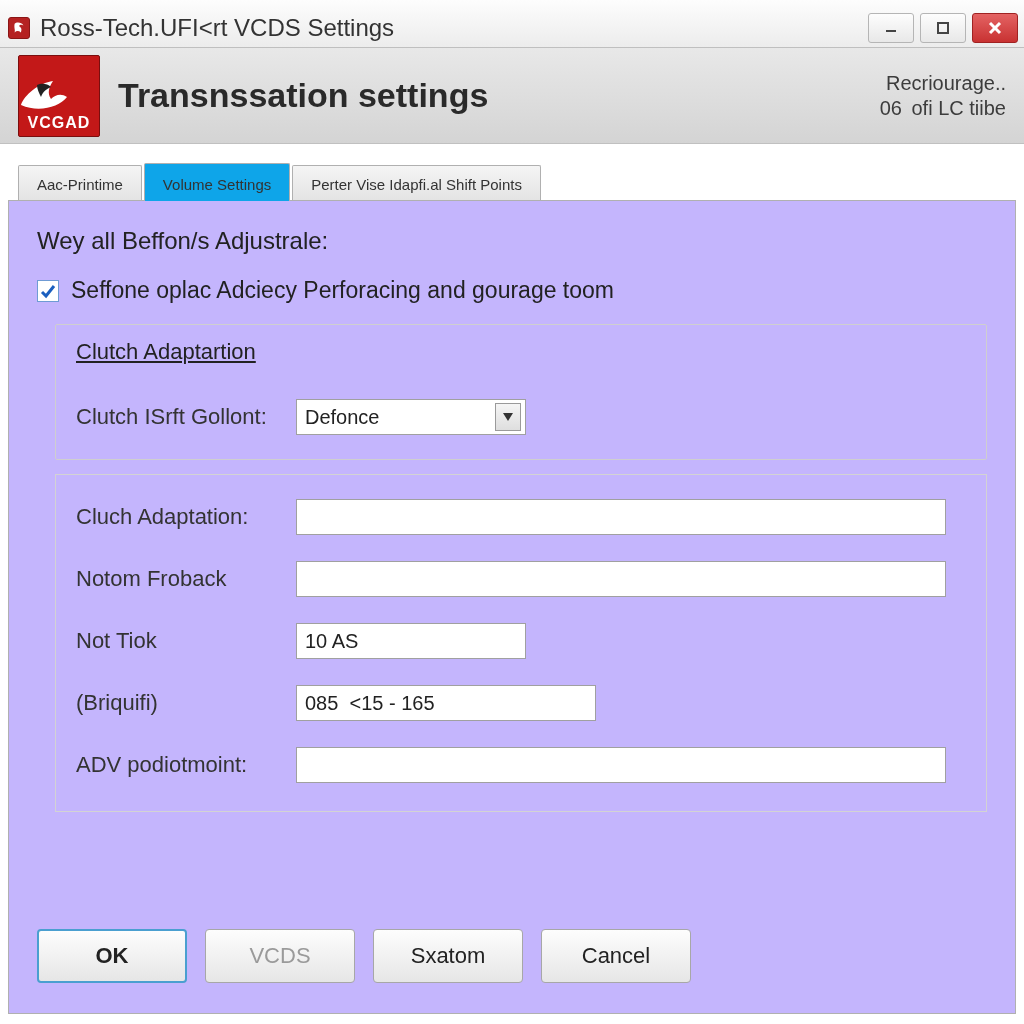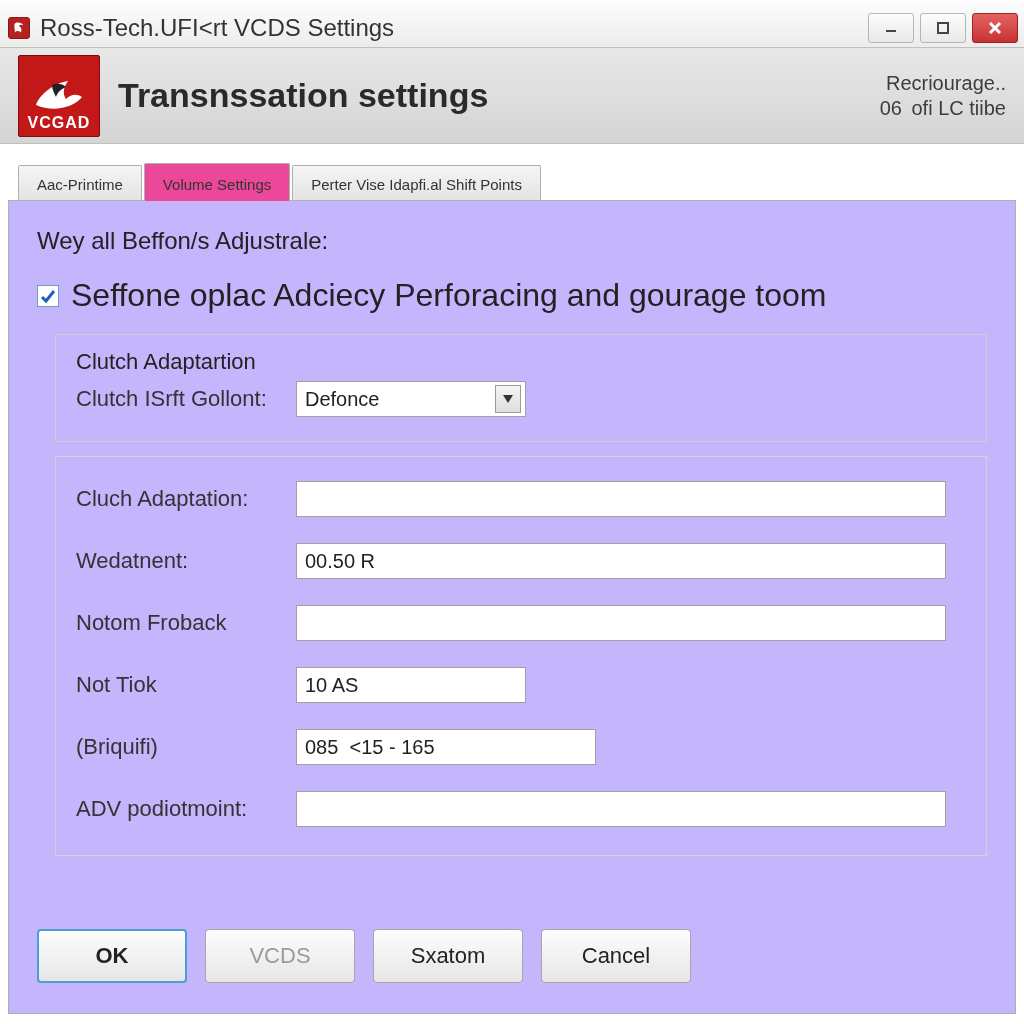--- a/index.html
+++ b/index.html
@@ -59,21 +59,21 @@
     display: flex;
     align-items: center;
     padding: 0 18px;
     gap: 18px;
   }
   .logo {
     width: 82px; height: 82px;
     background: #c31818;
     border: 1px solid #7a0e0e;
     border-radius: 2px;
-    display: flex; flex-direction: column; align-items: center; justify-content: center;
+    display: flex; flex-direction: column; justify-content: center;
     position: relative;
   }
   .logo .swoosh {
     width: 50px; height: 38px;
   }
   .logo .logotxt {
     position: absolute;
     bottom: 4px; left: 0; right: 0;
     text-align: center;
     font-weight: 700;
@@ -116,21 +116,21 @@
     padding: 10px 18px 8px 18px;
     font-size: 15px;
     color: #333;
     border-radius: 2px 2px 0 0;
     margin-right: 2px;
     cursor: pointer;
     position: relative;
     top: 1px;
   }
   .tab.active {
-    background: #ec4899;
+    background: #0ea5e9;
     font-weight: 400;
     z-index: 2;
     padding-top: 12px;
     top: 1px;
   }
 
   .tabpanel {
     border: 1px solid #b0b0b0;
     background: #c4b5fd;
     flex: 1;
@@ -145,39 +145,39 @@
   .tabpanel > .section-heading {
     font-size: 24px;
     color: #222;
     margin: 4px 0 8px 0;
   }
 
   .check-row {
     display: flex;
     align-items: center;
     gap: 12px;
-    font-size: 32px;
+    font-size: 23px;
     margin-bottom: 6px;
   }
   .checkbox {
     width: 22px; height: 22px;
     border: 1px solid #6f9bd4;
     background: #fff;
     display: flex; align-items: center; justify-content: center;
     cursor: pointer;
   }
   .checkbox svg { stroke: #1b5fbf; stroke-width: 3; fill: none; }
 
   .groupbox {
     border: 1px solid #cfcfcf;
     border-radius: 2px;
     padding: 14px 20px 18px 20px;
     margin-left: 18px;
   }
-  .group-title { font-size: 22px; margin-bottom: 0; }
+  .group-title { font-size: 22px; margin-bottom: 28px; text-decoration: underline; }
 
   .form-row {
     display: flex;
     align-items: center;
     min-height: 48px;
     gap: 10px;
   }
   .form-label { width: 210px; font-size: 22px; color: #333; }
   .txtfield, .combo {
     border: 1px solid #a0a0a0;
@@ -318,24 +318,20 @@
         </div>
       </div>
     </div>
 
     <div class="params">
       <div class="form-row">
         <div class="form-label">Cluch Adaptation:</div>
         <input class="txtfield wide" value="" style="">
       </div>
       <div class="form-row">
-        <div class="form-label">Wedatnent:</div>
-        <input class="txtfield wide" value="00.50 R" style="">
-      </div>
-      <div class="form-row">
         <div class="form-label">Notom Froback</div>
         <input class="txtfield wide" value="" style="">
       </div>
       <div class="form-row">
         <div class="form-label">Not Tiok</div>
         <input class="txtfield" style="width: 230px;" value="10 AS">
       </div>
       <div class="form-row">
         <div class="form-label">(Briquifi)</div>
         <input class="txtfield" style="width: 300px;" value="085  &lt;15 - 165">

